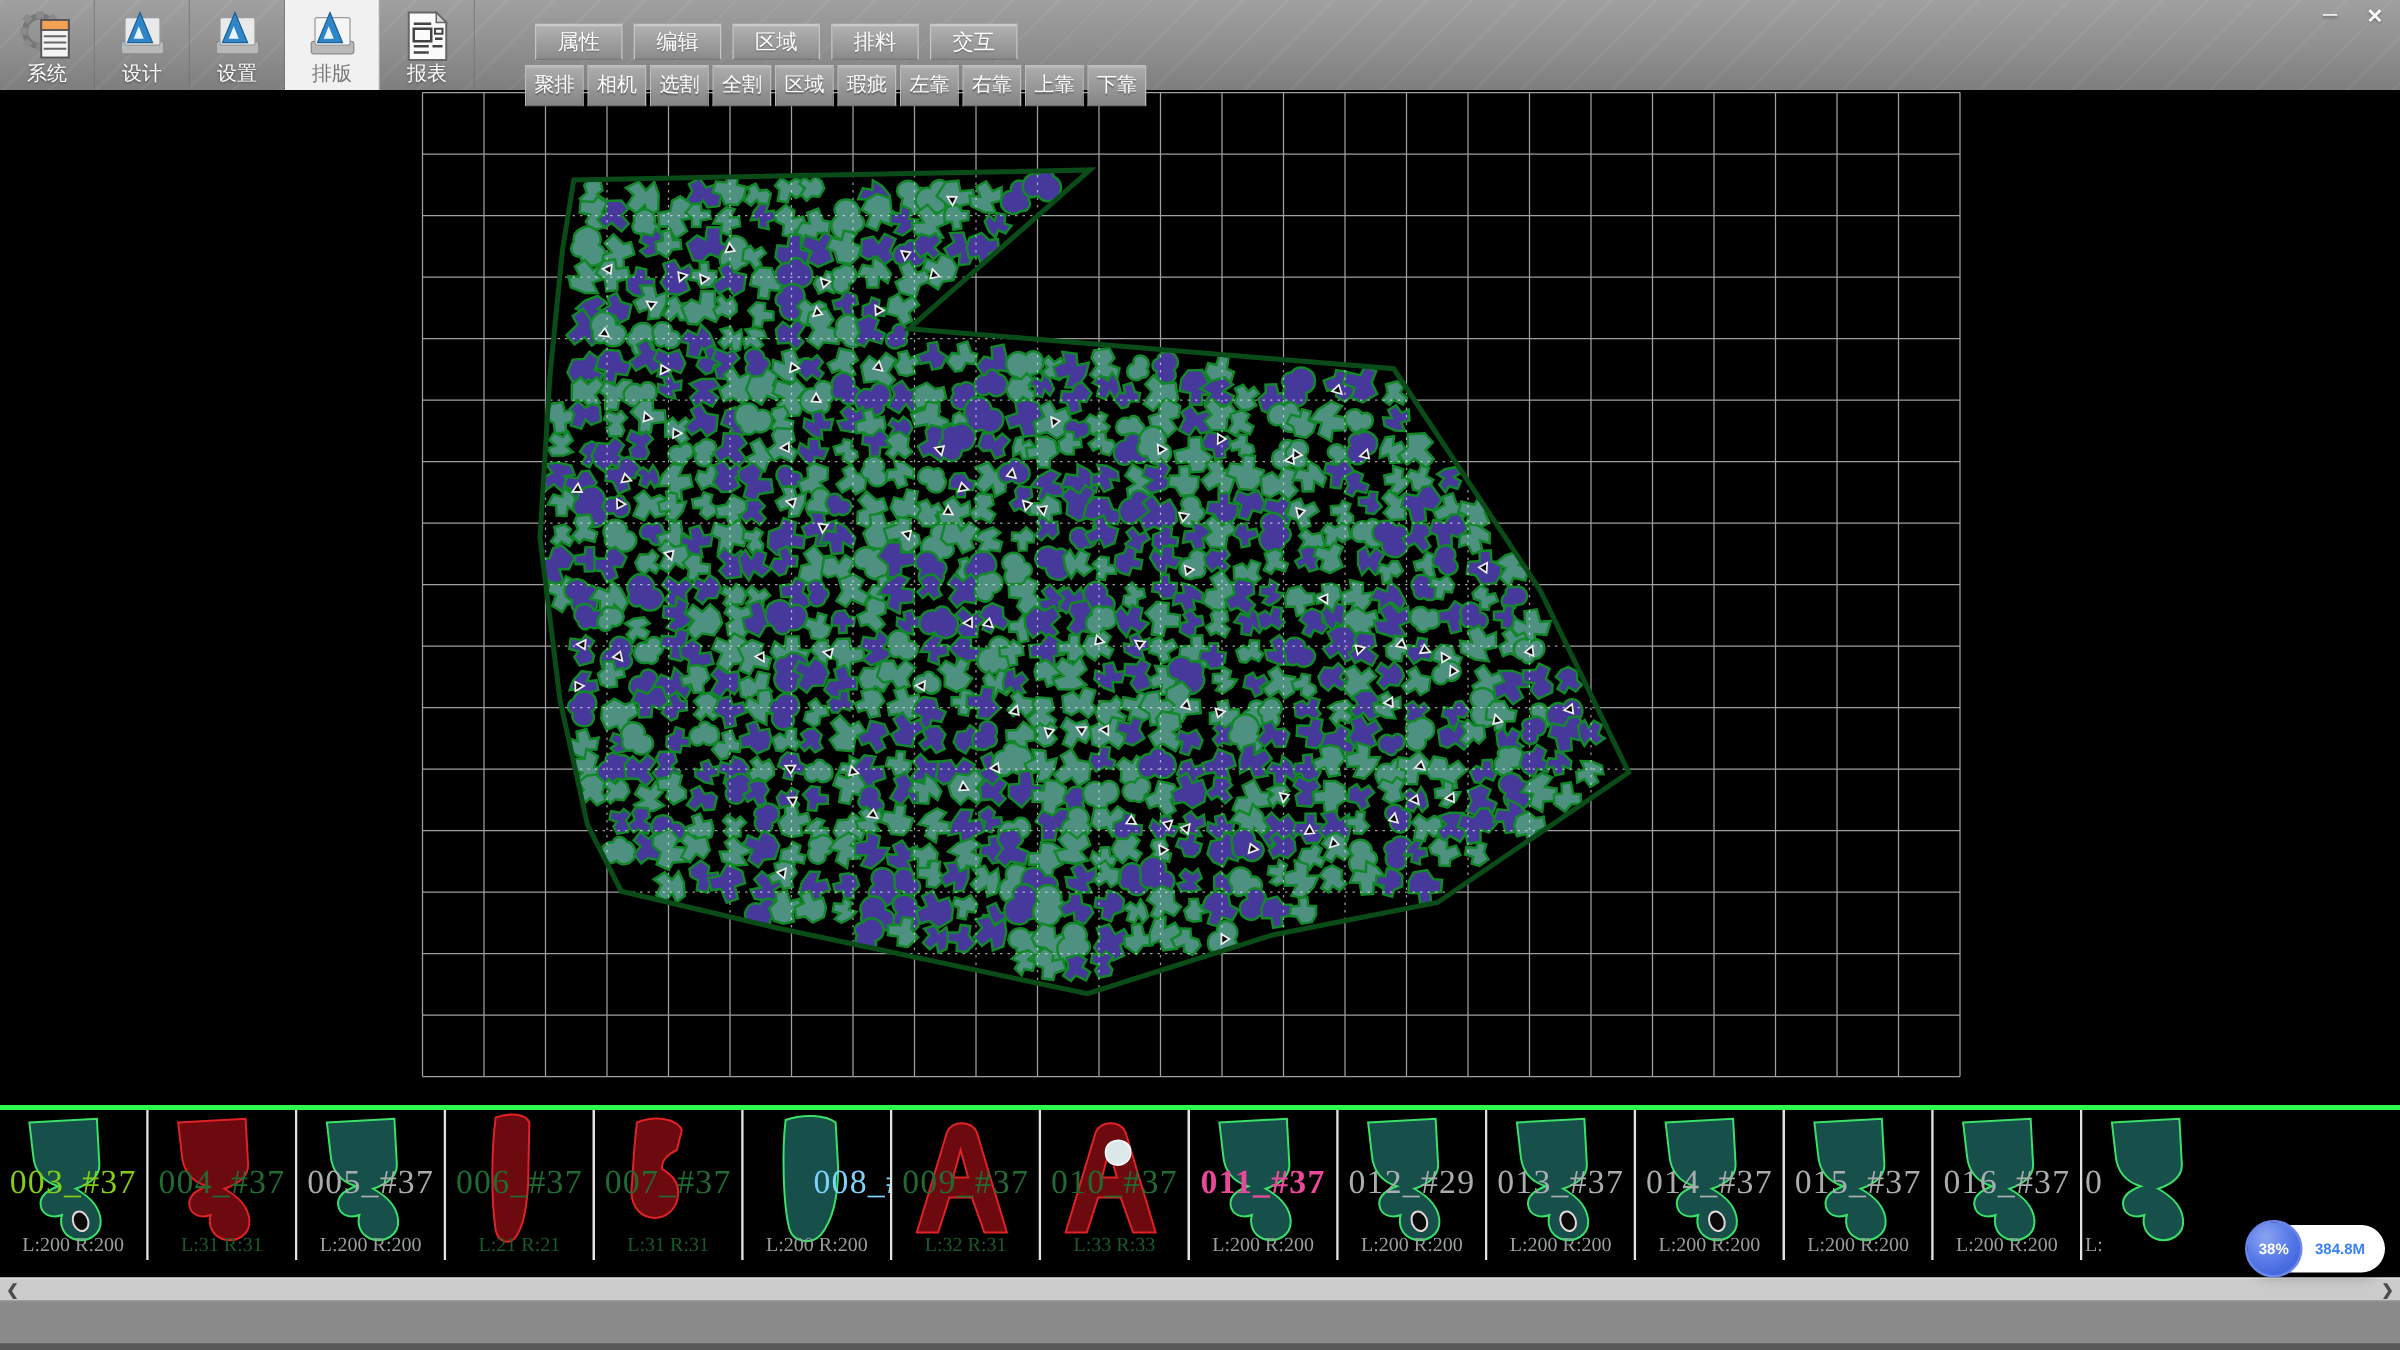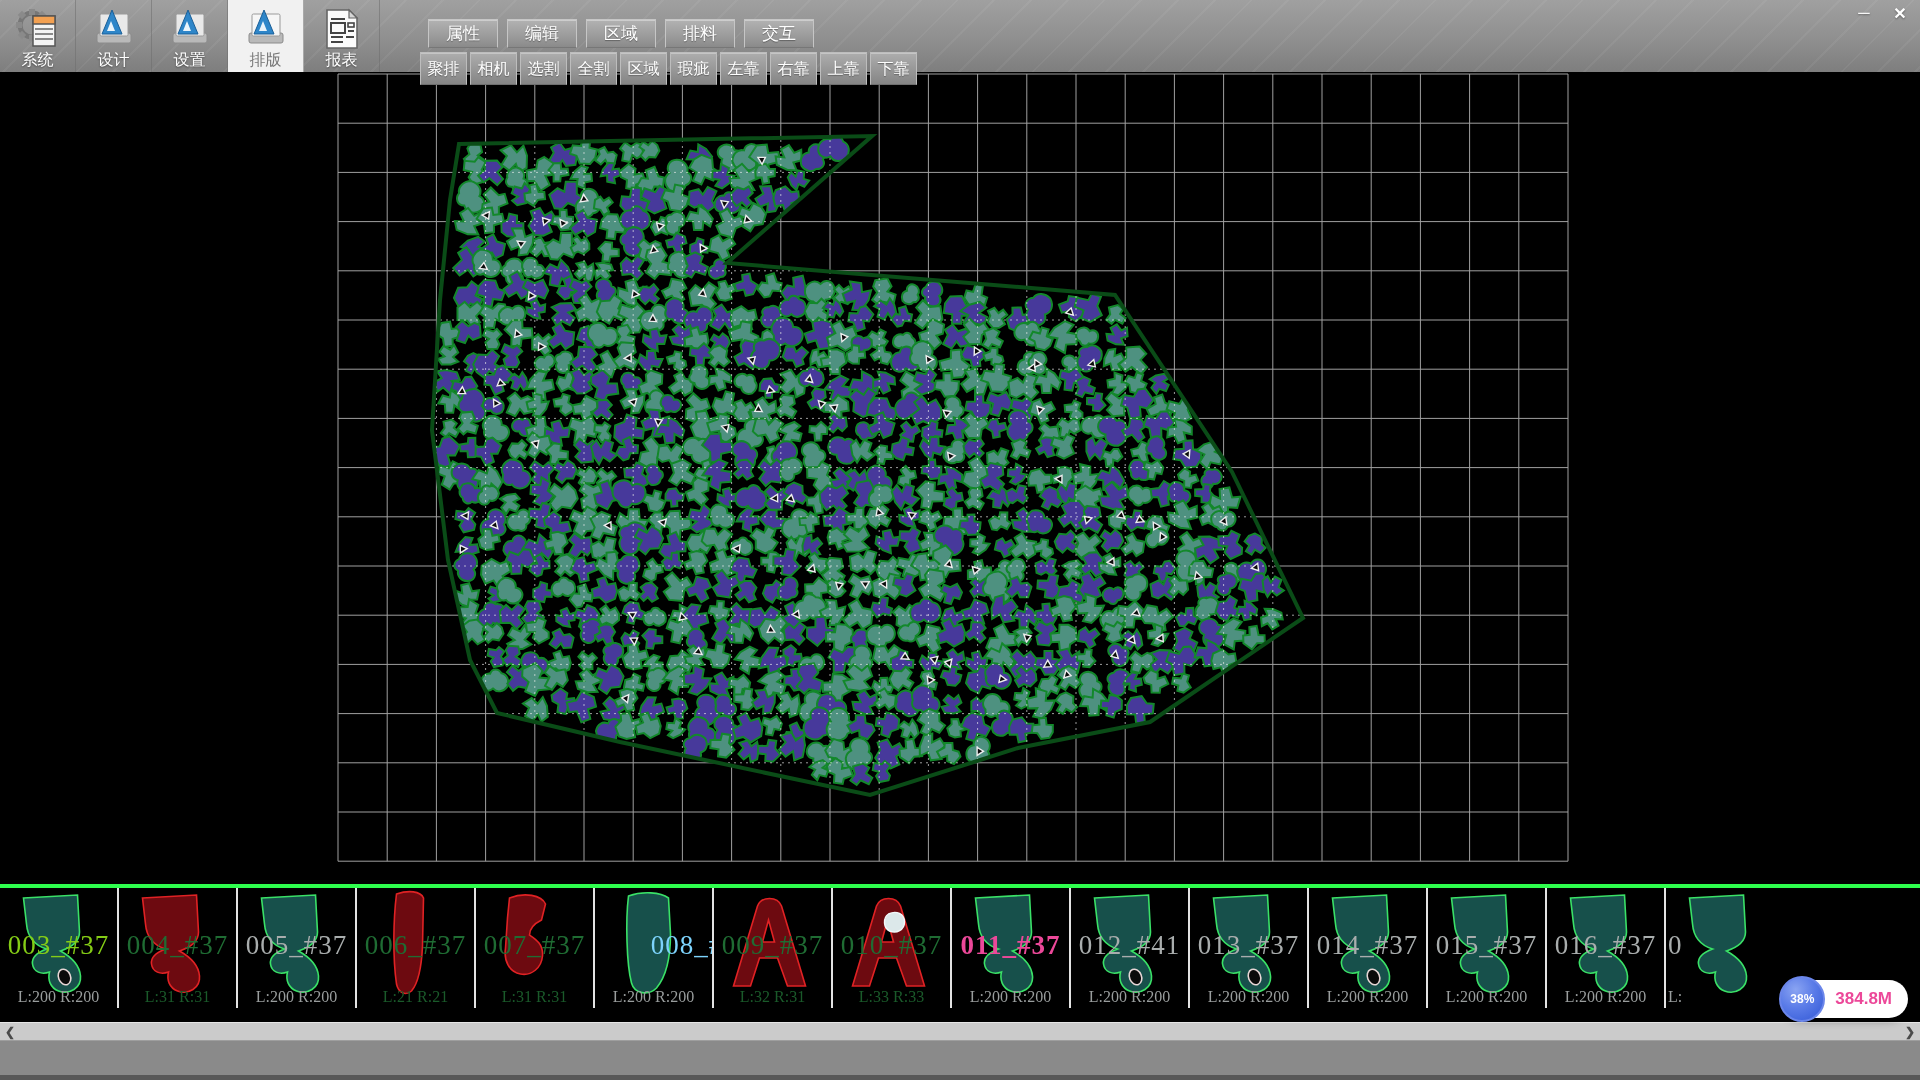--- a/index.html
+++ b/index.html
@@ -65,21 +65,21 @@
 
   
   .pill{position:absolute;right:12px;bottom:62px;height:38px;background:#fff;border-radius:20px;
     display:flex;align-items:center;padding:0 16px 0 0;z-index:10;
     box-shadow:0 2px 10px rgba(0,0,0,.4);}
   .pillcircle{width:46px;height:46px;border-radius:50%;flex:0 0 auto;margin-left:-3px;
     background:radial-gradient(circle at 35% 28%,#8aa4f2 0%,#5b7ce8 45%,#4468de 75%,#3a5ccf 100%);
     border:2px solid #6b86ea;box-sizing:border-box;
     display:flex;align-items:center;justify-content:center;
     color:#fff;font-size:12px;font-weight:bold;}
-  .pilltext{margin-left:10px;color:#ec4899;font-size:17px;font-weight:bold;}
+  .pilltext{margin-left:10px;color:#3b82f6;font-size:12px;font-weight:bold;}
 </style>
 </head>
 <body>
 
 <div class="app">
 
   <div class="toolbar">
 
     <div class="appbtns">
       <div class="appbtn">
@@ -1166,21 +1166,21 @@
           <path d="M20,10 L74,7 L76,44 C76,54 66,60 57,63 C66,68 76,76 77,88 C78,100 66,107 55,103 C47,100 44,92 46,84 C38,87 30,84 29,76 C28,69 35,64 43,61 C30,57 24,48 23,36 Z" fill="#17504b" stroke="#3ae167" stroke-width="1.6" fill-rule="evenodd"></path>
         </svg>
     <div class="tid" style="color: #ec4899; font-weight: bold;">011_#37</div>
     <div class="tlr" style="color: rgb(153, 157, 157);">L:200 R:200</div>
   </div>
       <div class="tile">
     <svg width="117" height="120" viewBox="0 0 110 120">
           <path d="M20,10 L74,7 L76,44 C76,54 66,60 57,63 C66,68 76,76 77,88 C78,100 66,107 55,103 C47,100 44,92 46,84 C38,87 30,84 29,76 C28,69 35,64 43,61 C30,57 24,48 23,36 Z" fill="#17504b" stroke="#3ae167" stroke-width="1.6" fill-rule="evenodd"></path>
           <ellipse cx="61" cy="89" rx="6" ry="8" transform="rotate(-22 61 89)" fill="#0a0a0a" stroke="#e7d6d6" stroke-width="1.6"></ellipse>
         </svg>
-    <div class="tid" style="color: rgb(169, 173, 173);">012_#41</div>
+    <div class="tid" style="color: rgb(169, 173, 173);">012_#29</div>
     <div class="tlr" style="color: rgb(153, 157, 157);">L:200 R:200</div>
   </div>
       <div class="tile">
     <svg width="117" height="120" viewBox="0 0 110 120">
           <path d="M20,10 L74,7 L76,44 C76,54 66,60 57,63 C66,68 76,76 77,88 C78,100 66,107 55,103 C47,100 44,92 46,84 C38,87 30,84 29,76 C28,69 35,64 43,61 C30,57 24,48 23,36 Z" fill="#17504b" stroke="#3ae167" stroke-width="1.6" fill-rule="evenodd"></path>
           <ellipse cx="61" cy="89" rx="6" ry="8" transform="rotate(-22 61 89)" fill="#0a0a0a" stroke="#e7d6d6" stroke-width="1.6"></ellipse>
         </svg>
     <div class="tid" style="color: rgb(169, 173, 173);">013_#37</div>
     <div class="tlr" style="color: rgb(153, 157, 157);">L:200 R:200</div>
   </div>

